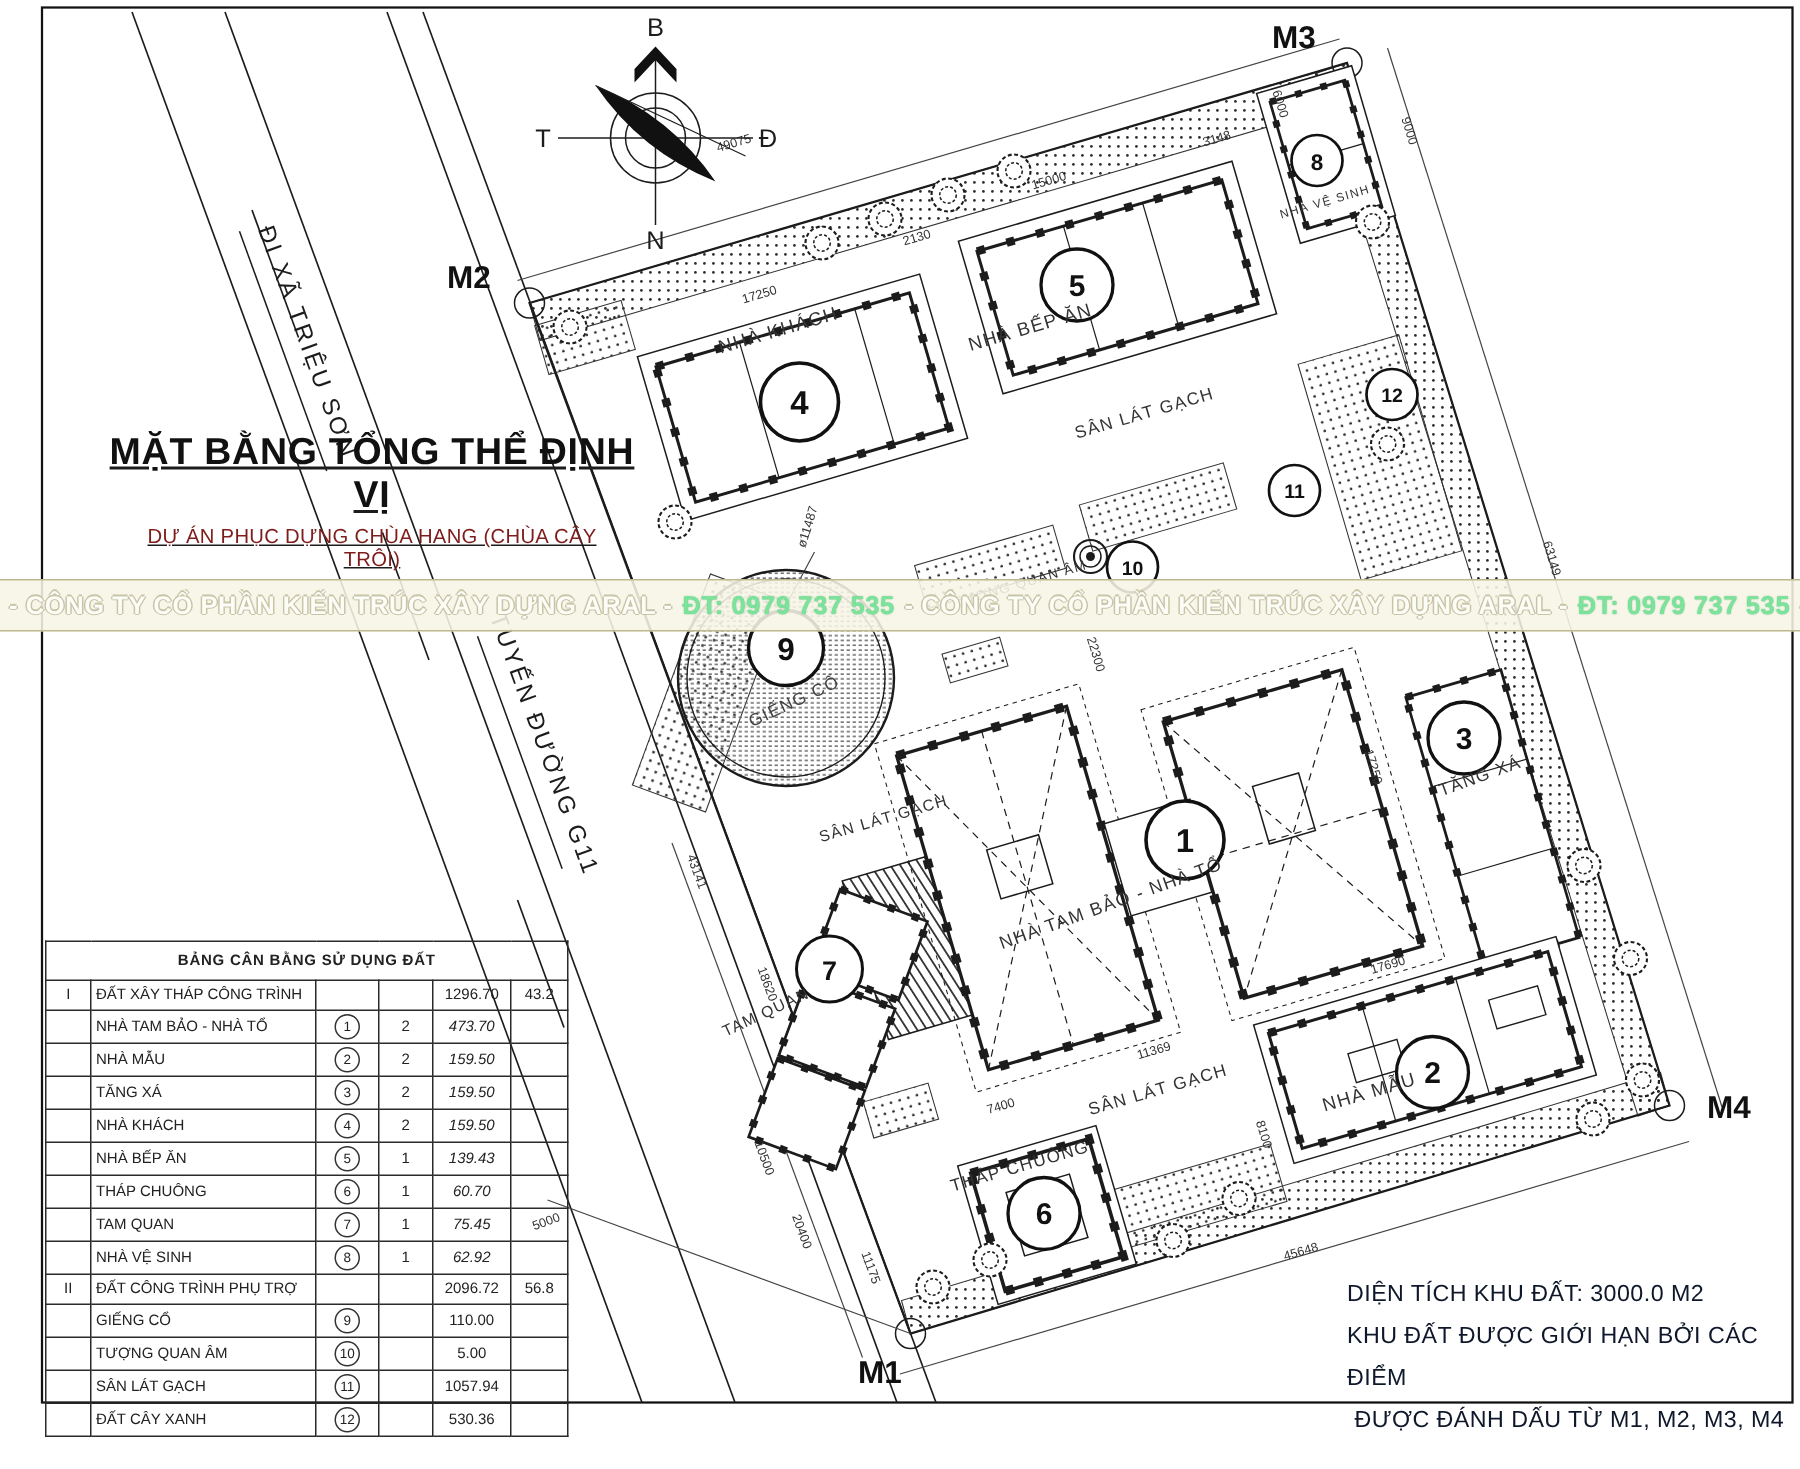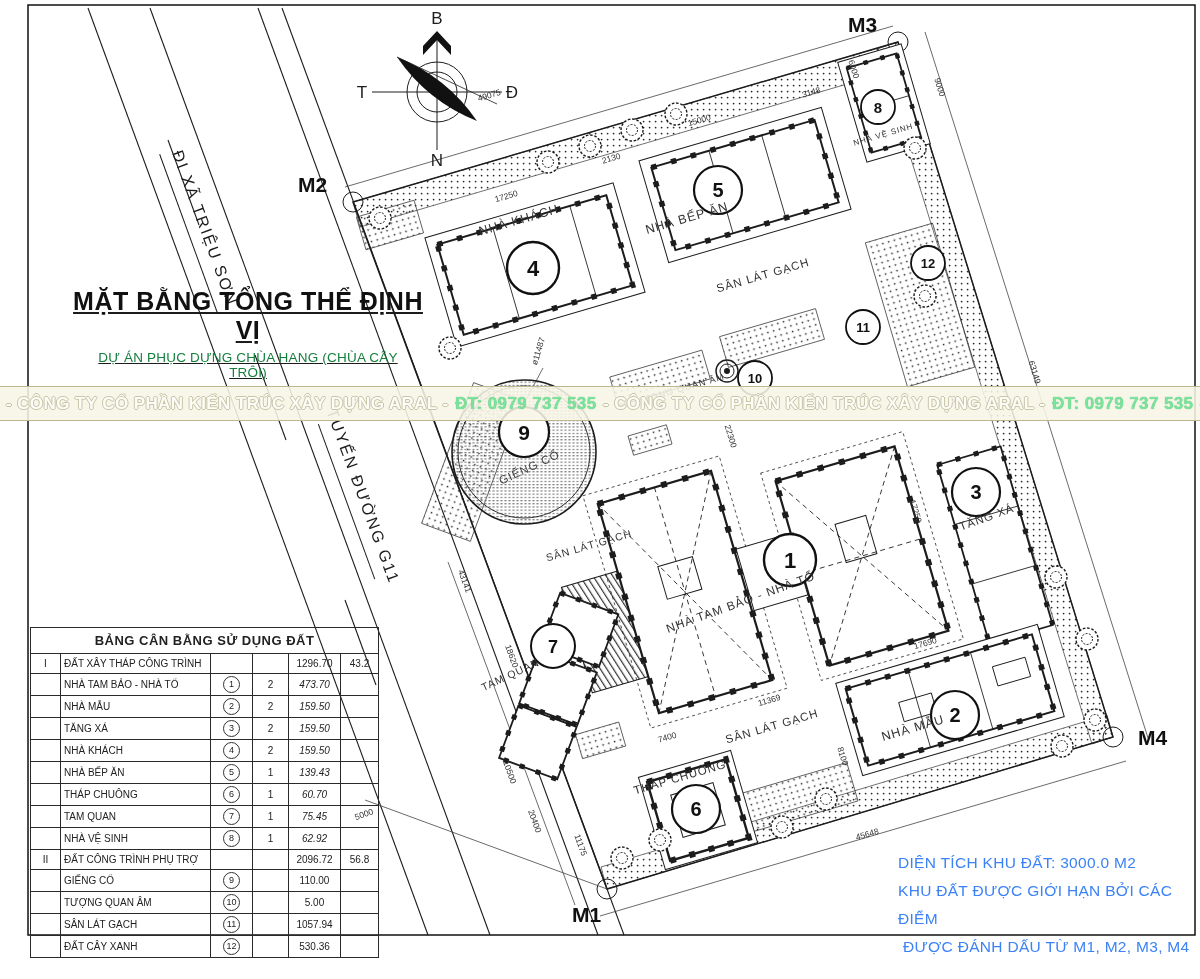--- a/index.html
+++ b/index.html
@@ -11,39 +11,39 @@
   .wm-band{position:absolute;left:0;top:386px;width:1200px;height:33px;
     background:rgba(247,245,230,.88);border-top:1px solid #bdb98f;border-bottom:1px solid #bdb98f;
     display:flex;align-items:center;justify-content:space-between;white-space:nowrap;
     overflow:hidden;font-weight:bold;font-size:17px;letter-spacing:.4px;padding:0 6px;z-index:5;}
   .wm-co{color:#fdfdf8;text-shadow:-1px 0 #c8c4a8,1px 0 #c8c4a8,0 -1px #c8c4a8,0 1px #c8c4a8;}
   .wm-ph{color:#79e49a;text-shadow:0 0 1px #4fae6e;}
 
   
   .title-block{position:absolute;left:62px;top:287px;width:372px;text-align:center;z-index:4;text-decoration:underline;}
   .title-block h1{margin:0;font-size:25px;font-weight:bold;letter-spacing:.5px;color:#111;}
-  .title-block p{margin:5px 16px 0;font-size:13.5px;color:#15803d;letter-spacing:.2px;}
+  .title-block p{margin:5px 16px 0;font-size:13.5px;color:#7f1d1d;letter-spacing:.2px;}
 
   
   .land-table{position:absolute;left:30px;top:627px;z-index:4;border-collapse:collapse;
     background:transparent;font-size:10px;color:#222;table-layout:fixed;width:348px;}
   .land-table td,.land-table th{border:1px solid #2a2a2a;padding:2px 3px;height:15px;
     overflow:hidden;font-weight:normal;}
-  .land-table .ttl{font-size:13px;font-weight:bold;text-align:center;padding:5px 18px;letter-spacing:.5px;}
+  .land-table .ttl{font-size:10px;font-weight:bold;text-align:center;padding:5px 18px;letter-spacing:.5px;}
   .land-table th{font-size:9px;text-align:center;line-height:1.2;}
   .c-stt{text-align:center;}
   .c-sym,.c-fl,.c-area,.c-pct{text-align:center;}
   .b{font-weight:bold;}
   .it{font-style:italic;}
   .sym{display:inline-block;width:15px;height:15px;border:1px solid #333;border-radius:50%;
     font-size:9px;line-height:15px;text-align:center;}
   .sym:empty{display:none;}
 
   
-  .notes{position:absolute;left:898px;top:849px;width:300px;font-size:15.5px;color:#3b82f6;
+  .notes{position:absolute;left:898px;top:849px;width:300px;font-size:15.5px;color:#0f172a;
     line-height:28px;letter-spacing:.3px;z-index:4;}
 </style>
 </head>
 <body>
 
 <svg width="1200" height="979" viewBox="0 0 1200 979" style="position:absolute;left:0;top:0;z-index:1;">
   <defs>
     <pattern id="stip" width="6" height="6" patternUnits="userSpaceOnUse">
       <circle cx="1.6" cy="1.6" r="0.9" fill="#2a2a2a"></circle>
     </pattern>

